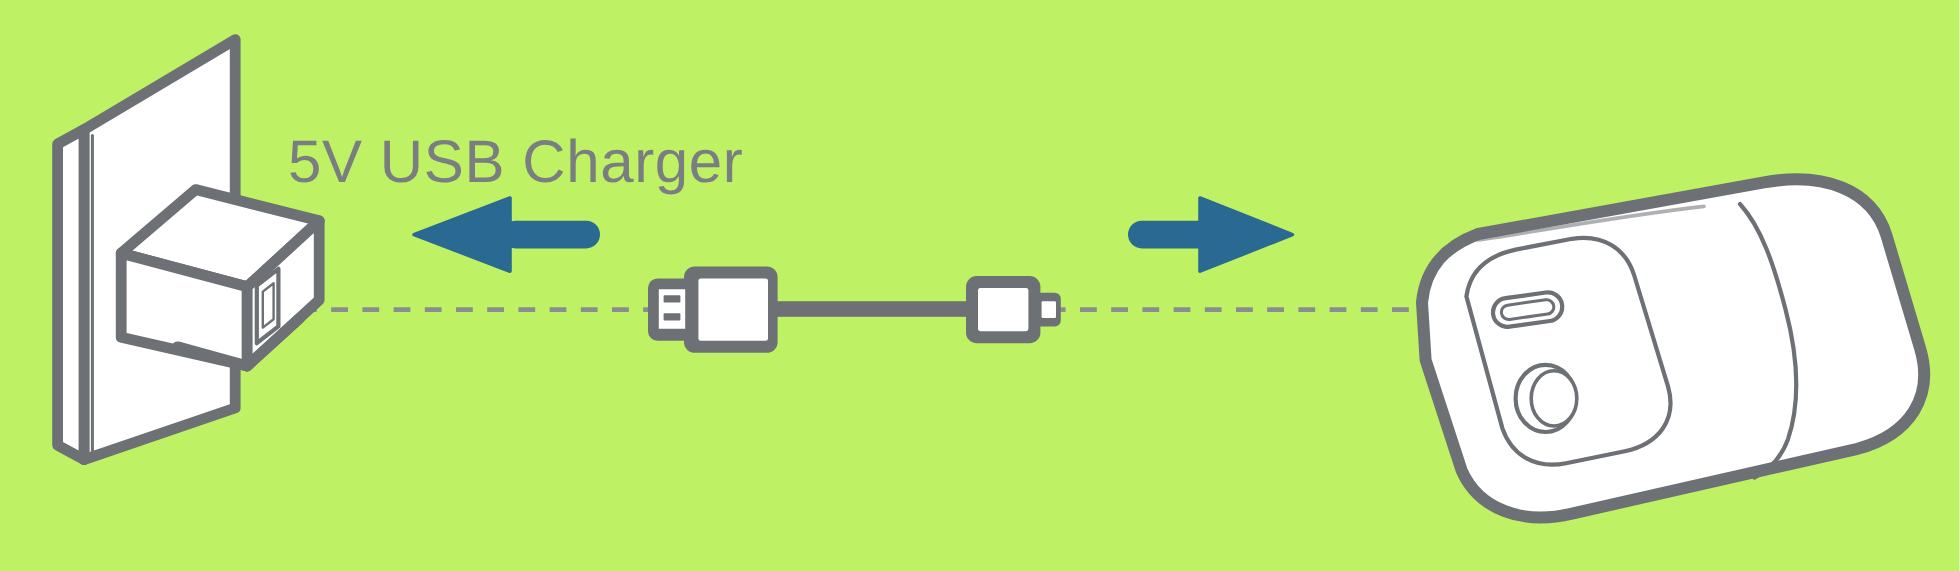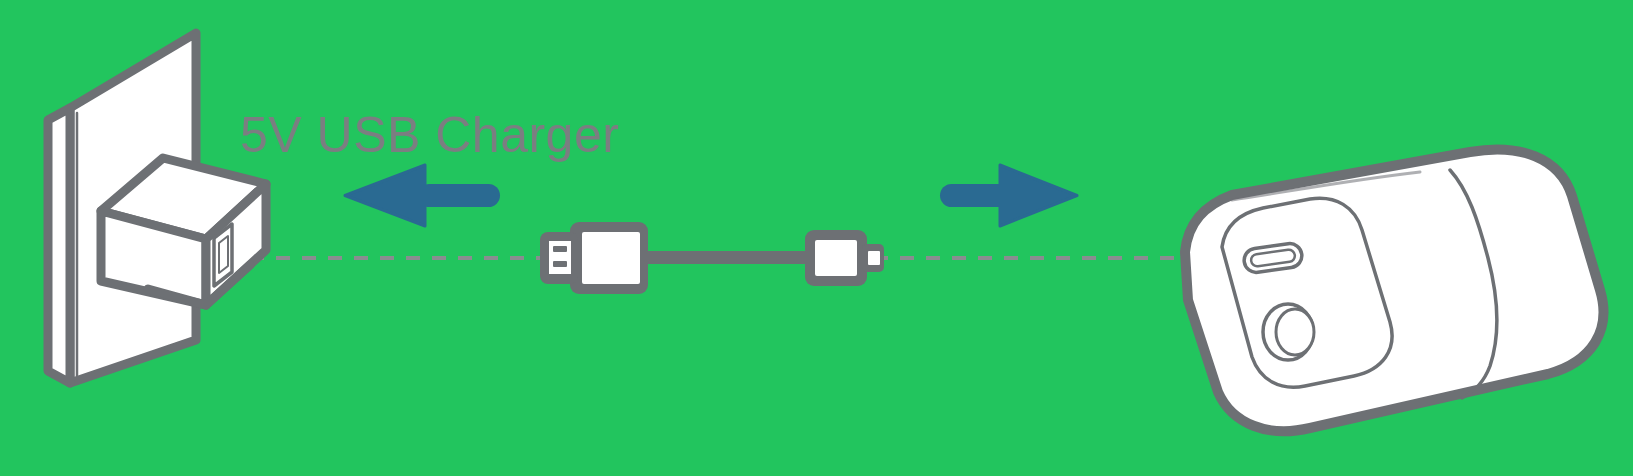--- a/index.html
+++ b/index.html
@@ -8,21 +8,21 @@
     padding: 0;
     background: #ffffff;
   }
   body {
     font-family: "Liberation Sans", sans-serif;
   }
   #canvas {
     position: relative;
     width: 1633px;
     height: 476px;
-    background: #22c55e;
+    background: #bef264;
     overflow: hidden;
   }
   #scene {
     position: absolute;
     top: 0;
     left: 0;
     width: 1633px;
     height: 476px;
     display: block;
   }

